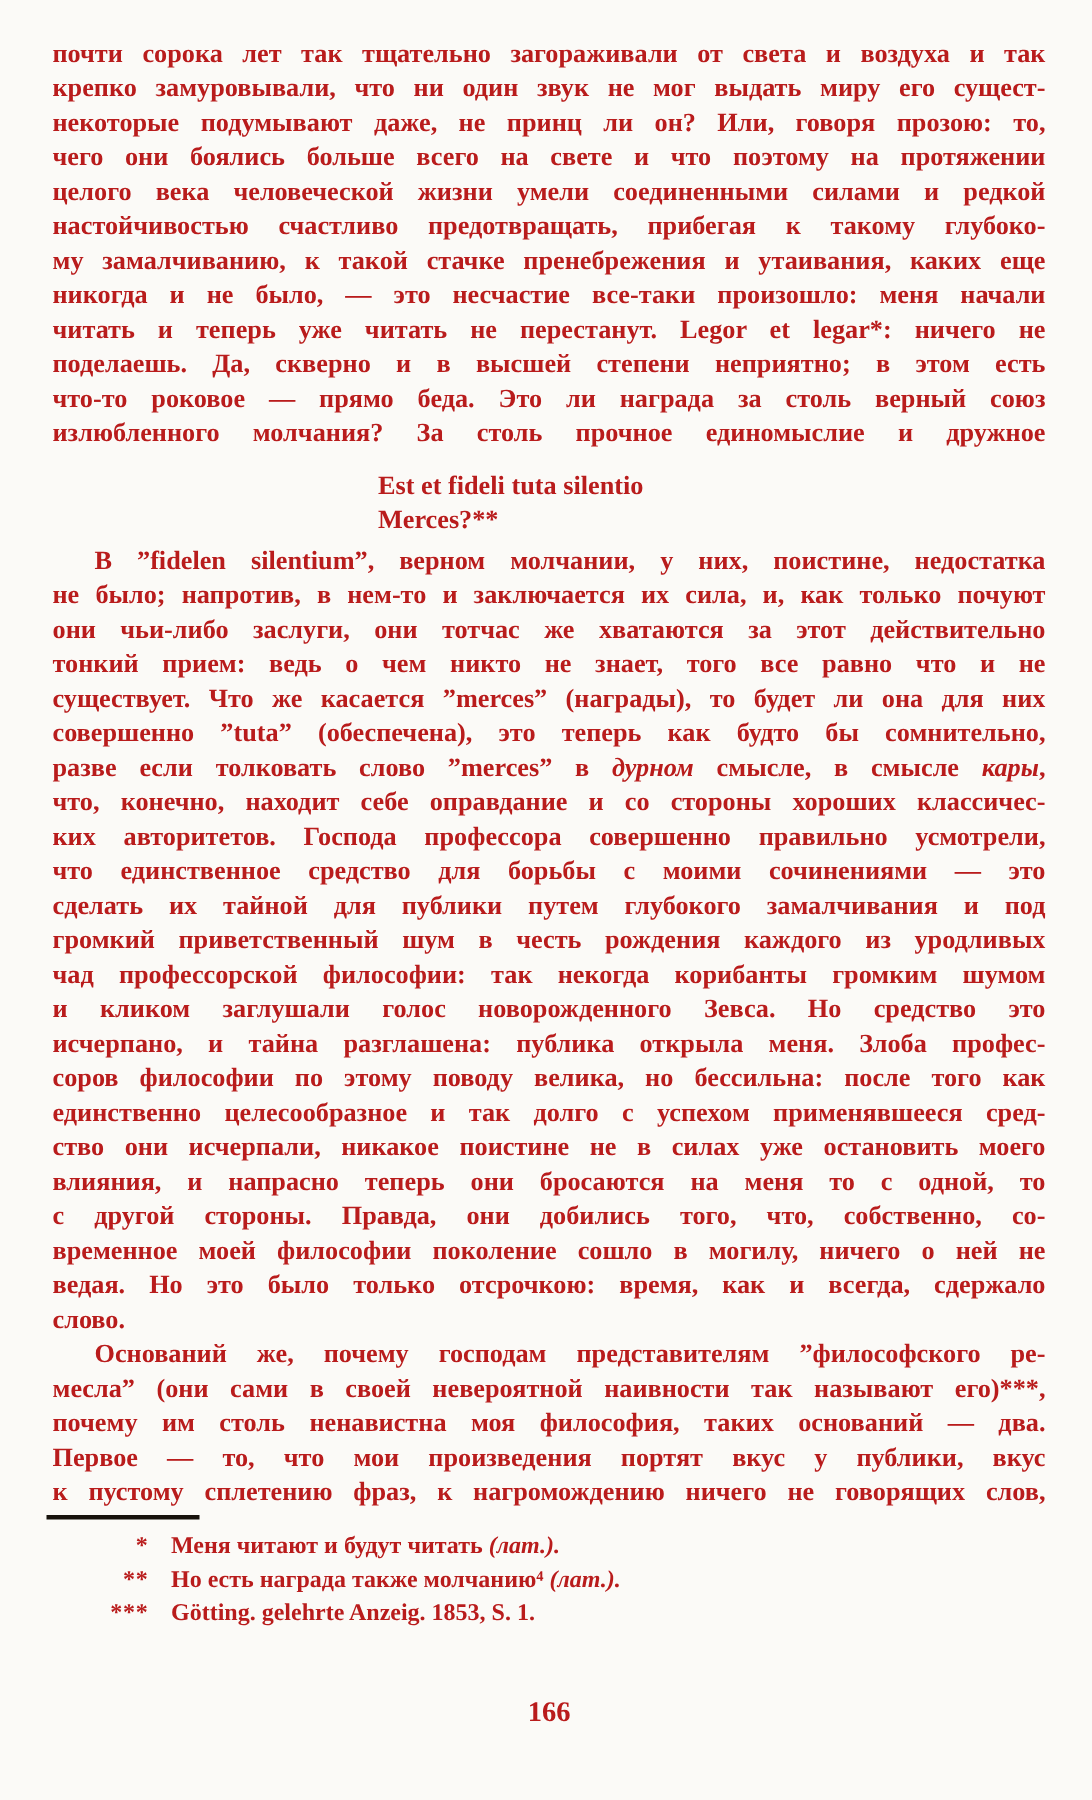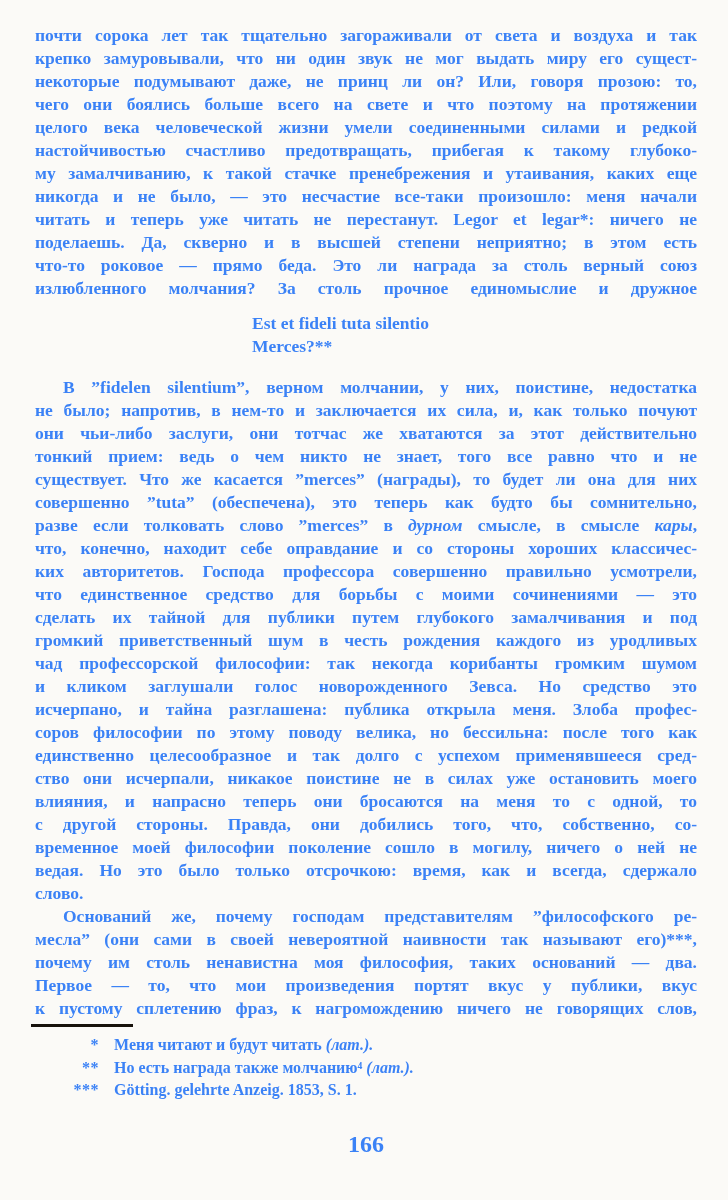--- a/index.html
+++ b/index.html
@@ -6,39 +6,39 @@
   body {
     width: 728px; height: 1200px;
     background: #fbfaf7;
     overflow: hidden;
   }
   .page {
     position: relative;
     width: 728px; height: 1200px;
     font-family: "Liberation Serif", "DejaVu Serif", serif;
     font-weight: 700;
-    color: #3b82f6;
+    color: #b91c1c;
   }
   .text-block {
     position: absolute;
     left: 35px; top: 24px;
     width: 662px;
   }
   .para { margin: 0; }
   .line {
     font-size: 17.5px;
     line-height: 23px;
     height: 23px;
     overflow: hidden;
     text-align: justify;
     text-align-last: justify;
   }
   .line.no-just { text-align-last: left; }
   .para.indent .line:first-child { text-indent: 28px; }
-  .para.quote { margin: 12px 0 18px 217px; }
+  .para.quote { margin: 12px 0 4px 217px; }
   .para.quote .line { text-align: left; text-align-last: left; }
   .footnotes { margin-top: 2px; }
   .fn-rule {
     width: 102px; height: 3px;
     background: #17120c;
     margin: 4px 0 7px -4px;
   }
   .fn-row {
     display: flex;
     font-size: 16px;
@@ -46,21 +46,21 @@
     height: 22.5px;
     overflow: hidden;
   }
   .fn-marker { flex: none; width: 64px; text-align: right; letter-spacing: 0.5px; }
   .fn-text { padding-left: 3px; white-space: nowrap; margin-left: 12px; }
   .page-num {
     position: absolute;
     left: 35px; top: 1131px;
     width: 662px;
     text-align: center;
-    font-size: 24px;
+    font-size: 19px;
   }
   i { font-style: italic; }
 </style>
 </head>
 <body>
 
 <div class="page">
   <div class="text-block">
 
     <div class="para body">

